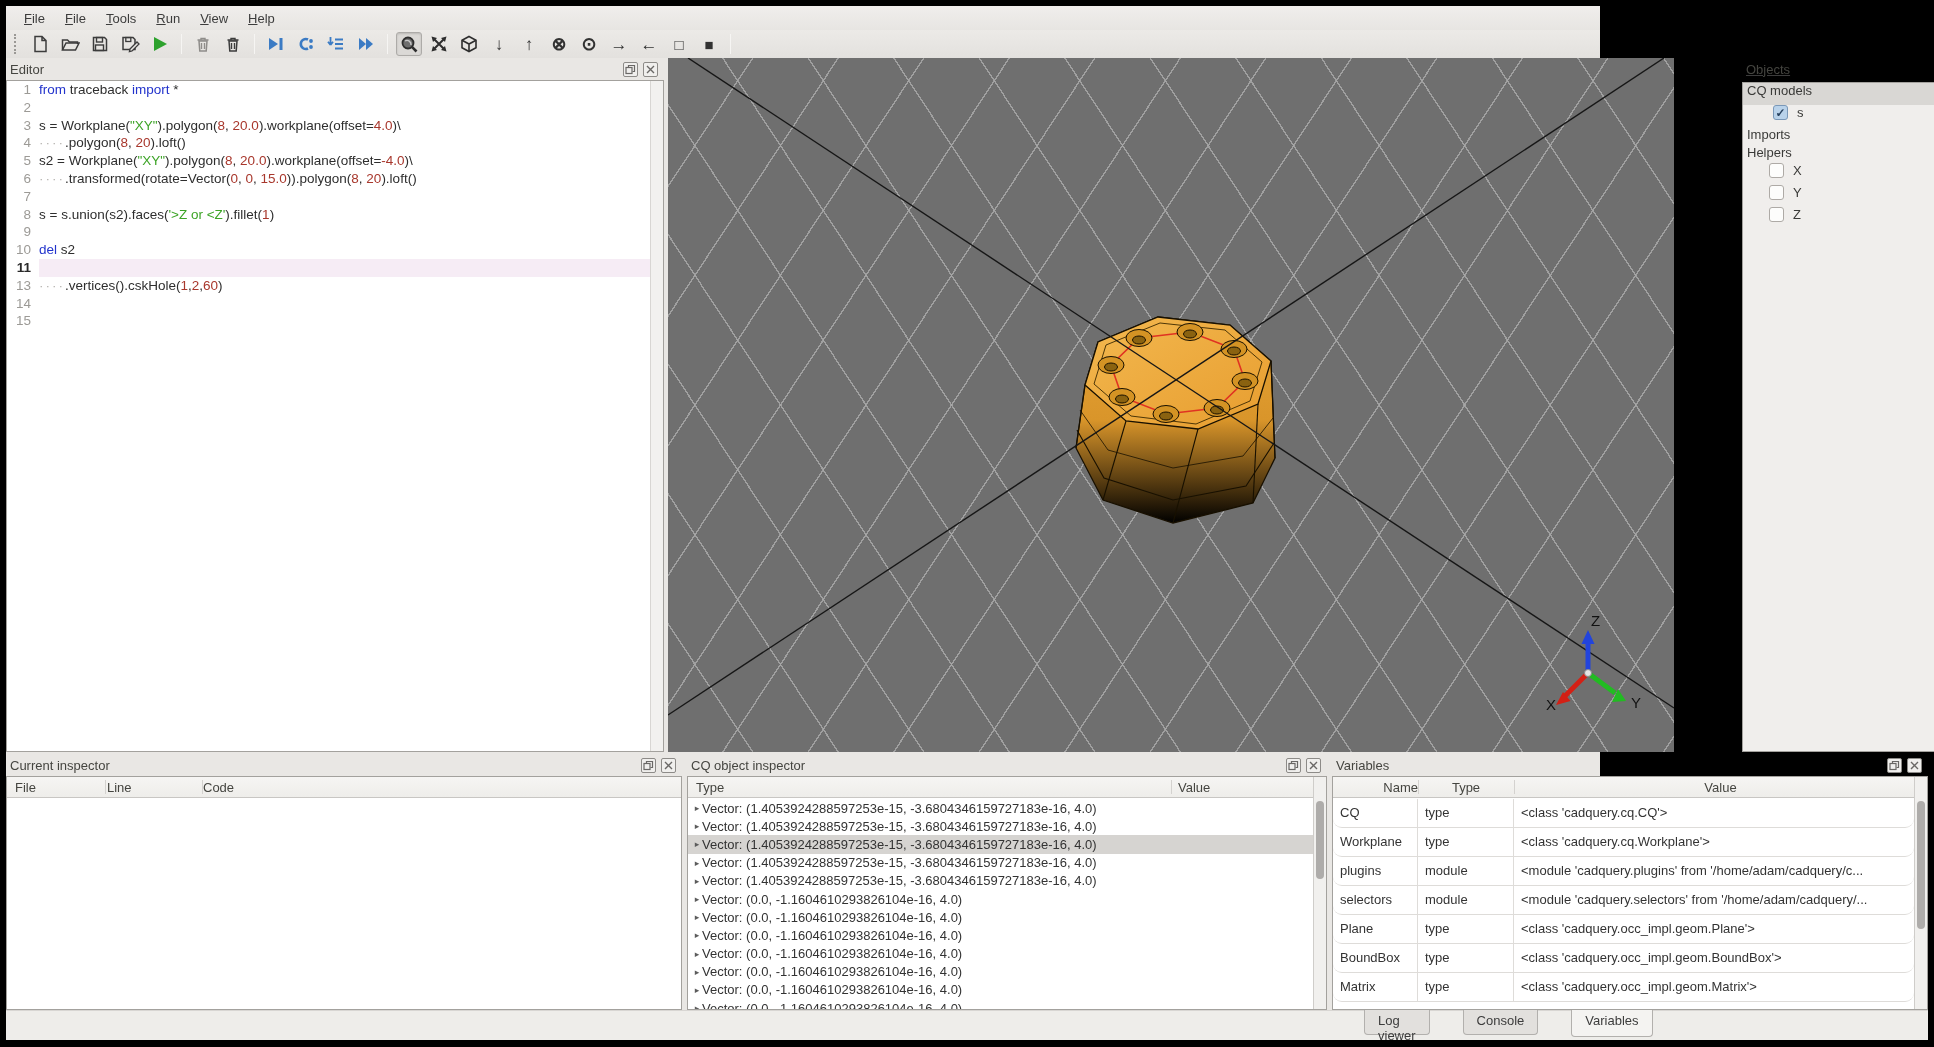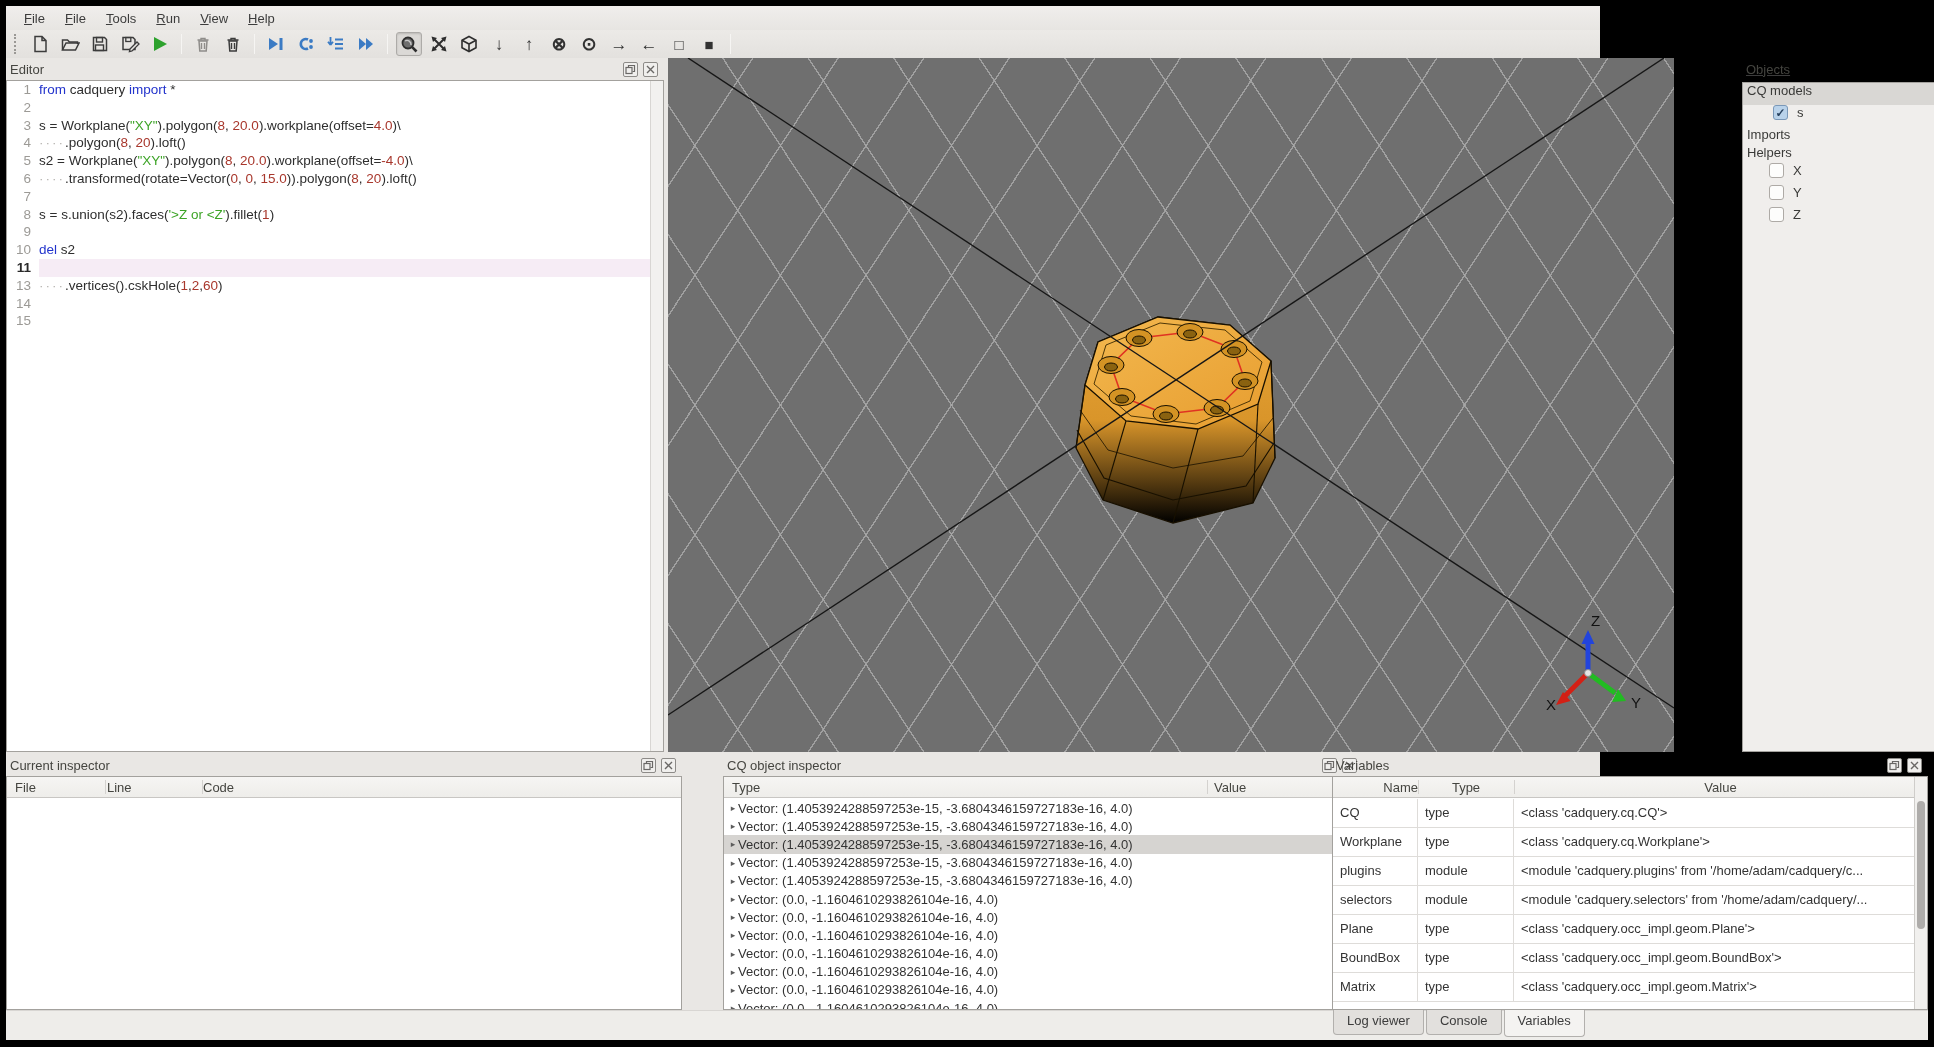--- a/index.html
+++ b/index.html
@@ -80,47 +80,47 @@
     background:#fff; border:1px solid #a3a19d; overflow:hidden; }
   .tbl-header { height:21px; background:linear-gradient(#f6f5f3,#eeedea);
     border-bottom:1px solid #c8c6c3; display:flex; align-items:center;
     font-size:13px; color:#454540; position:relative; }
 
   #traceback-panel { left:0; top:748px; width:676px; height:256px; }
   #tb-h-file { padding-left:8px; width:100px; }
   #tb-h-line { width:96px; }
   .hdr-sep { position:absolute; top:3px; bottom:3px; width:1px; background:#d4d2cf; }
 
-  #inspector-panel { left:681px; top:748px; width:640px; height:256px;margin-left:36px; }
+  #inspector-panel { left:681px; top:748px; width:640px; height:256px; }
   .insp-row { height:18.2px; display:flex; align-items:center; font-size:13px;
     color:#333; white-space:nowrap; }
   .insp-row.sel { background:#d6d4d1; }
   .tri { width:14px; text-align:center; color:#5c5c5c; font-size:9px; flex:none; padding-left:4px; }
   .scrollbar { position:absolute; top:0; right:0; bottom:0; width:13px;
     background:#f1f0ee; border-left:1px solid #cfcdca; }
   .thumb { position:absolute; left:2px; right:2px; border-radius:5px; background:#aeacaa; }
 
   #variables-panel { left:1326px; top:748px; width:596px; height:256px; }
   .var-row { height:29px; display:flex; font-size:13px; color:#333;
-    border-bottom:1px solid #dedcd9; }
+    border-bottom:1px solid #dedcd9;border-radius:9px; }
   .var-cell { padding:6px 0 0 7px; white-space:nowrap; overflow:hidden; }
   .var-name { width:85px; border-right:1px solid #dedcd9; flex:none; }
   .var-type { width:96px; border-right:1px solid #dedcd9; flex:none; }
   .var-value { flex:1; }
   #var-h-name { width:85px; text-align:right; }
   #var-h-type { width:96px; text-align:center; }
   #var-h-value { flex:1; text-align:center; }
 
   
   #statusbar { position:absolute; left:0; top:1004px; width:1922px; height:30px;
     background:#eeedea; border-top:1px solid #d8d6d3; }
   #bottom-tabs { position:absolute; left:1327px; top:1004px; display:flex; gap:2px; }
   .tab { height:25px; padding:3px 13px 0; font-size:13px; color:#3c3c3c;
     background:#e2e0dd; border:1px solid #b2b0ad; border-top:none;
-    border-radius:0 0 4px 4px; }
+    border-radius:0 0 4px 4px;margin-left:31px; }
   .tab.active { background:#f4f3f1; height:27px; }
 </style>
 </head>
 <body>
 
 <div id="window">
 
   <div id="menubar">
     <span class="menu-item">File</span>
     <span class="menu-item">File</span>
@@ -263,21 +263,21 @@
           </span>
         <span class="dockbtn">
             <svg width="11" height="11">
               <path d="M2 2 L9 9 M9 2 L2 9" stroke="#6a6866" stroke-width="1.4"></path>
             </svg>
           </span>
       </span>
     </div>
     <div id="editor-box">
       <div id="ed-rows">
-          <div class="ed-row"><span class="ln">1</span><span class="cl"><span class="c-kw">from</span><span> cadquery </span><span class="c-kw">import</span><span> *</span></span></div>
+          <div class="ed-row"><span class="ln">1</span><span class="cl"><span class="c-kw">from</span><span> traceback </span><span class="c-kw">import</span><span> *</span></span></div>
           <div class="ed-row"><span class="ln">2</span><span class="cl"></span></div>
           <div class="ed-row"><span class="ln">3</span><span class="cl"><span>s = Workplane(</span><span class="c-str">"XY"</span><span>).polygon(</span><span class="c-num">8</span><span>, </span><span class="c-num">20.0</span><span>).workplane(offset=</span><span class="c-num">4.0</span><span>)\</span></span></div>
           <div class="ed-row"><span class="ln">4</span><span class="cl"><span class="c-ws">····</span><span>.polygon(</span><span class="c-num">8</span><span>, </span><span class="c-num">20</span><span>).loft()</span></span></div>
           <div class="ed-row"><span class="ln">5</span><span class="cl"><span>s2 = Workplane(</span><span class="c-str">"XY"</span><span>).polygon(</span><span class="c-num">8</span><span>, </span><span class="c-num">20.0</span><span>).workplane(offset=</span><span class="c-num">-4.0</span><span>)\</span></span></div>
           <div class="ed-row"><span class="ln">6</span><span class="cl"><span class="c-ws">····</span><span>.transformed(rotate=Vector(</span><span class="c-num">0</span><span>, </span><span class="c-num">0</span><span>, </span><span class="c-num">15.0</span><span>)).polygon(</span><span class="c-num">8</span><span>, </span><span class="c-num">20</span><span>).loft()</span></span></div>
           <div class="ed-row"><span class="ln">7</span><span class="cl"></span></div>
           <div class="ed-row"><span class="ln">8</span><span class="cl"><span>s = s.union(s2).faces(</span><span class="c-str">'&gt;Z or &lt;Z'</span><span>).fillet(</span><span class="c-num">1</span><span>)</span></span></div>
           <div class="ed-row"><span class="ln">9</span><span class="cl"></span></div>
           <div class="ed-row"><span class="ln">10</span><span class="cl"><span class="c-kw">del</span><span> s2</span></span></div>
           <div class="ed-row"><span class="ln cur">11</span><span class="cl cur"></span></div>

